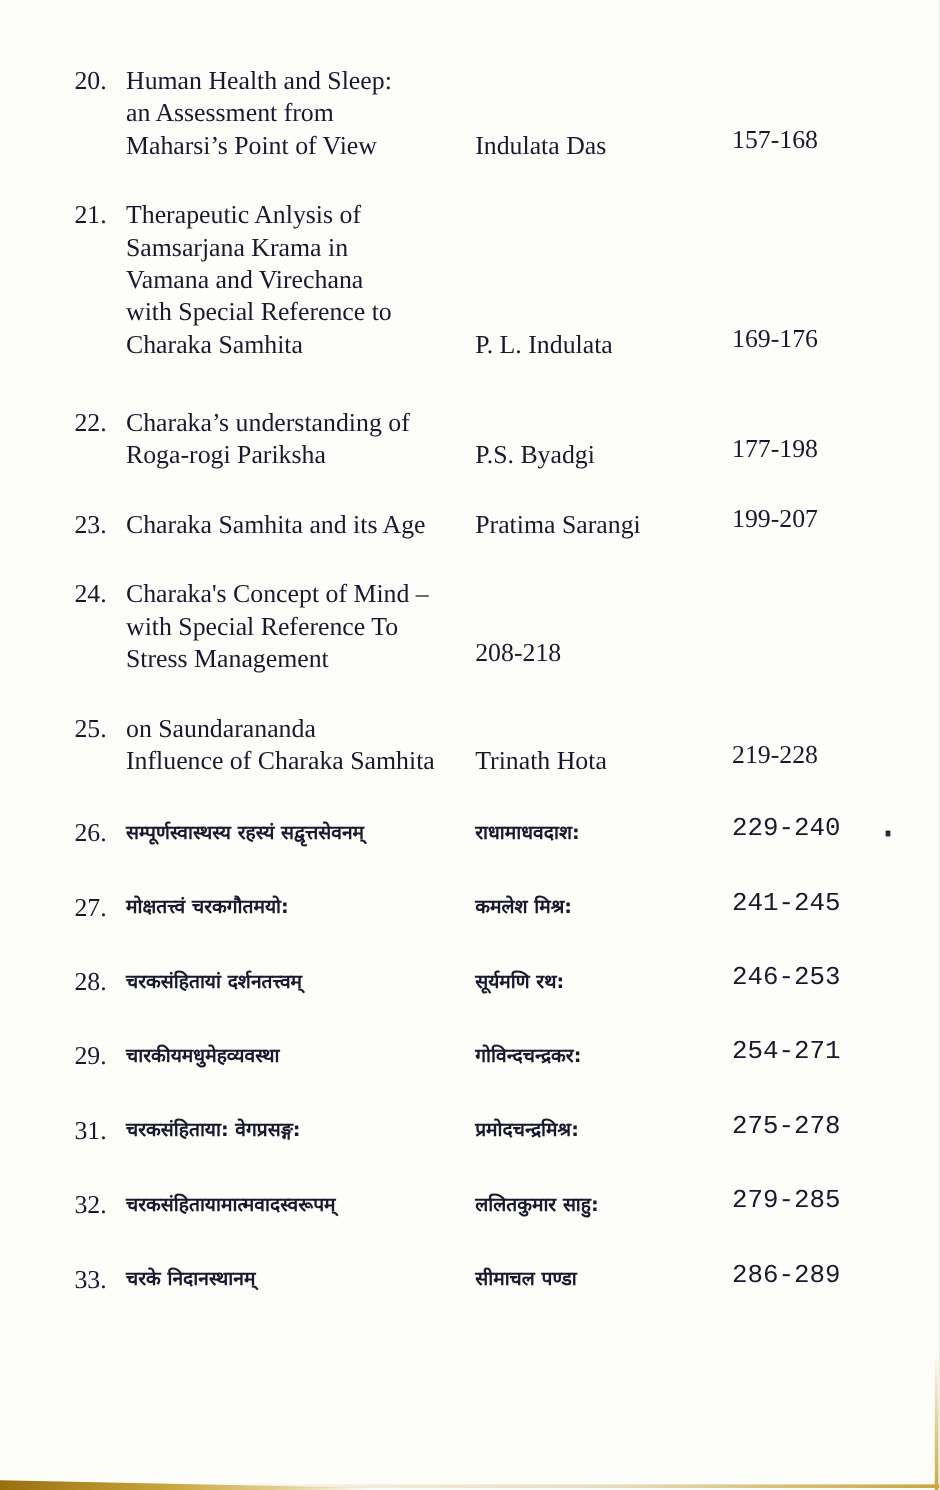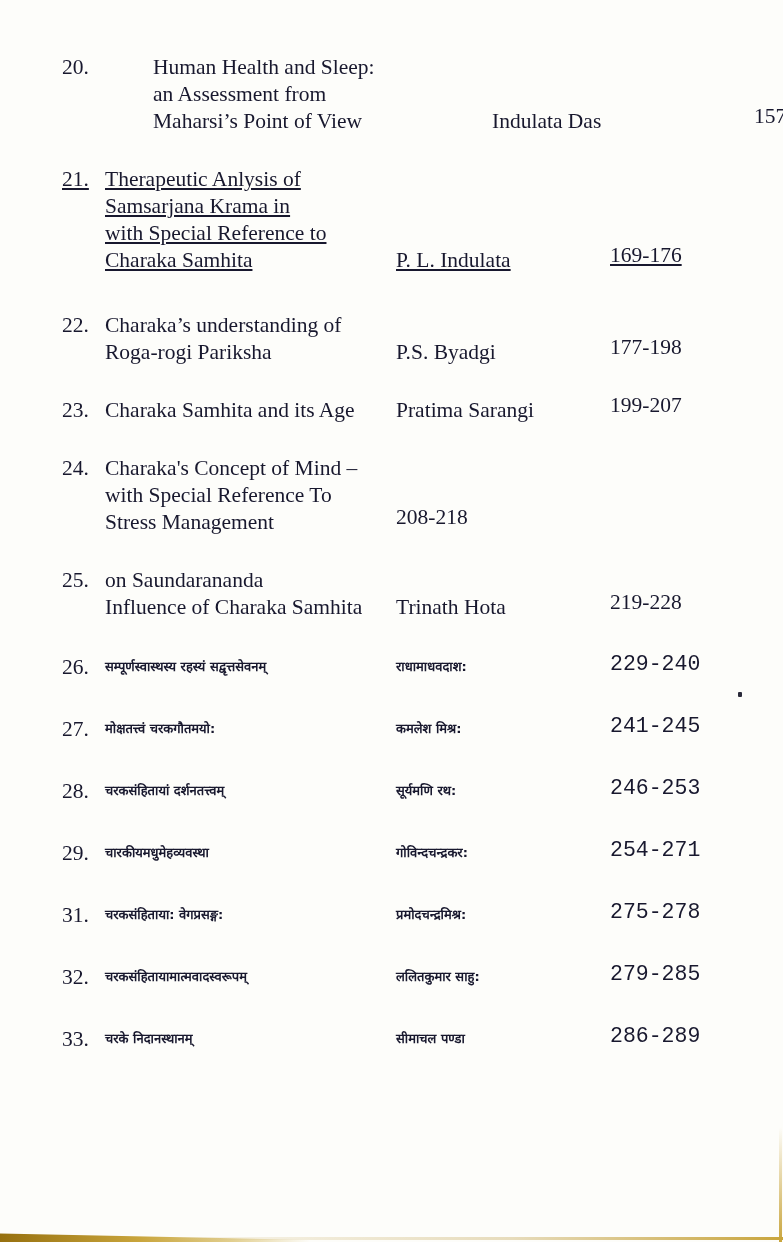--- a/index.html
+++ b/index.html
@@ -17,33 +17,33 @@
     top:54px;left:62px;
     width:690px;
   }
   .row{
     display:flex;
     align-items:flex-end;
     margin-bottom:31px;
     font-size:21.5px;
     line-height:27px;
   }
-  .row:nth-child(1){gap:48px;}
-  .row:nth-child(2){margin-bottom:38px;text-decoration:underline;}
+  .row:nth-child(1){}
+  .row:nth-child(2){margin-bottom:38px;}
   .row.dev{margin-bottom:32px;line-height:30px;}
   .num{
     flex:0 0 43px;
     align-self:flex-start;
   }
   .title{flex:0 0 291px;}
   .tline{display:block;}
   .dev .title,.dev .author{
     font-family:"DejaVu Sans","Liberation Serif",sans-serif;
     font-weight:600;
-    font-size:13px;
+    font-size:16px;
   }
   .author{flex:0 0 214px;}
   .pages{
     flex:0 0 auto;
     transform:translateY(-5px);
   }
   .dev .pages{transform:translateY(-3px);font-family:Liberation Mono, monospace;}
   
   .edge-bottom-left{
     position:absolute;left:0;bottom:0;width:310px;height:10px;
@@ -77,20 +77,21 @@
         </span>
     <span class="author">Indulata Das</span>
     <span class="pages">157-168</span>
   </div>
 
   <div class="row">
     <span class="num">21.</span>
     <span class="title">
           <span class="tline">Therapeutic Anlysis of</span>
           <span class="tline">Samsarjana Krama in</span>
+          <span class="tline">Vamana and Virechana</span>
           <span class="tline">with Special Reference to</span>
           <span class="tline">Charaka Samhita</span>
         </span>
     <span class="author">P. L. Indulata</span>
     <span class="pages">169-176</span>
   </div>
 
   <div class="row">
     <span class="num">22.</span>
     <span class="title">

